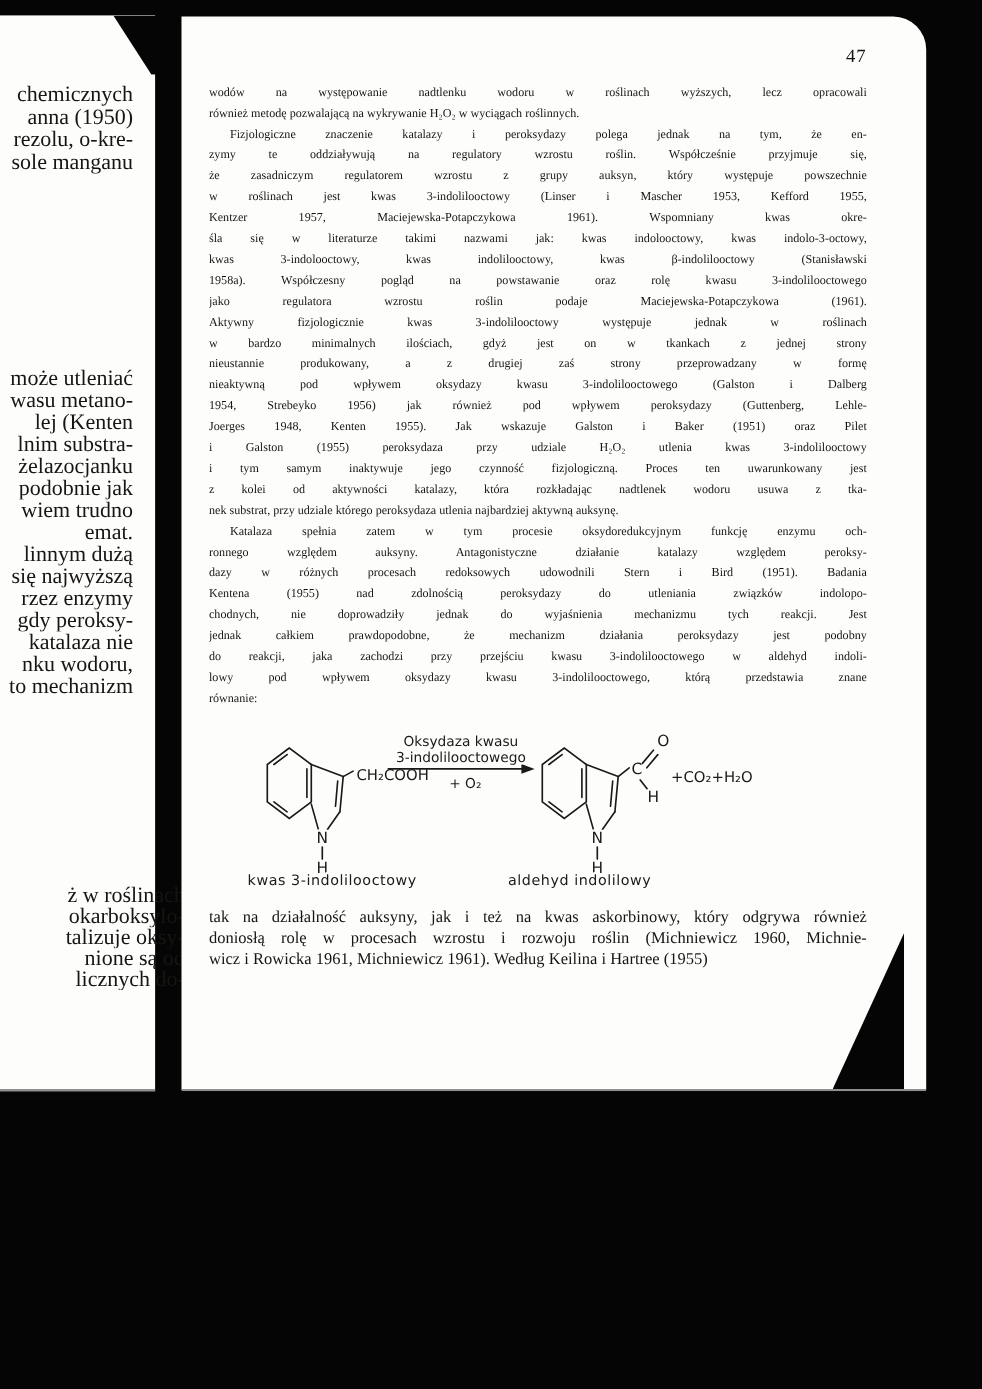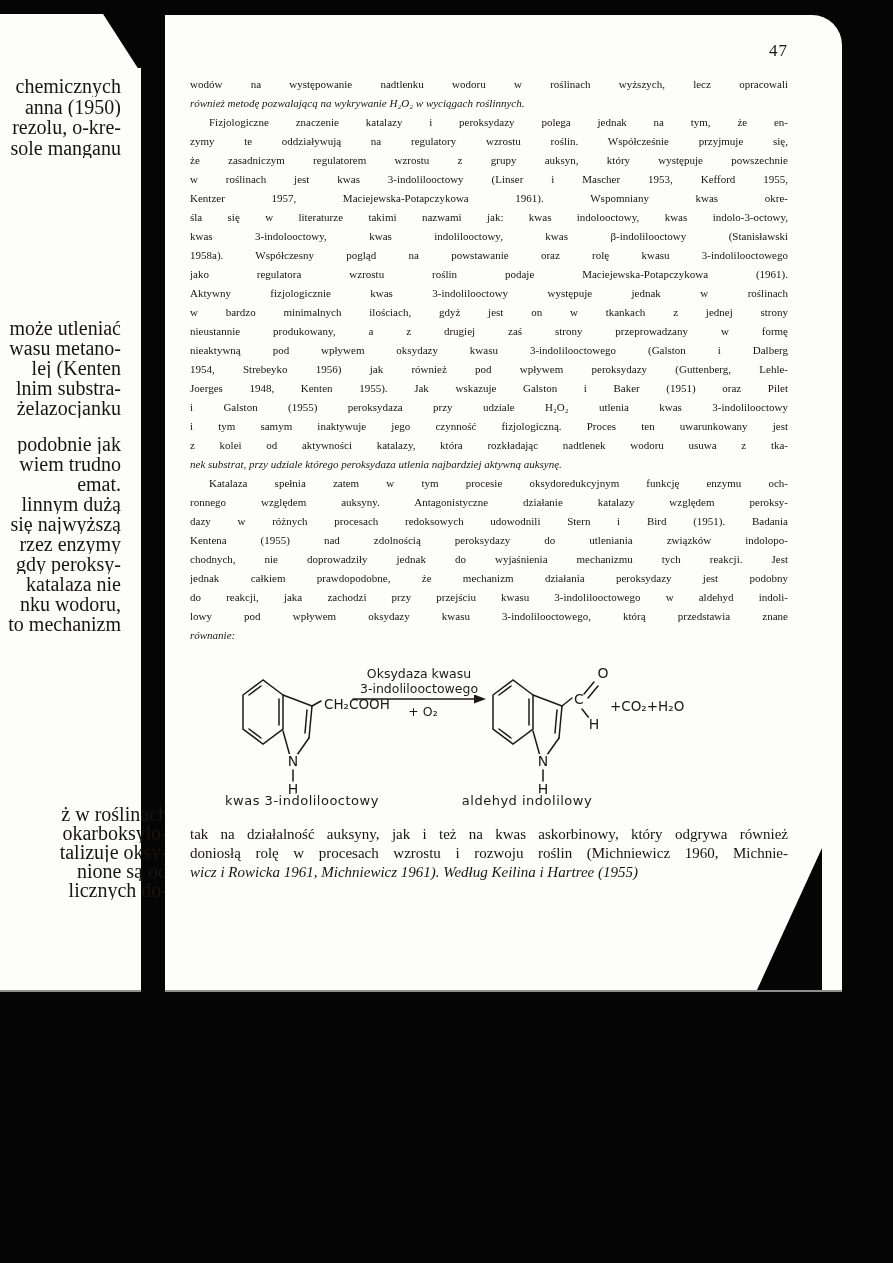--- a/index.html
+++ b/index.html
@@ -13,27 +13,27 @@
         clip-path:polygon(9% 0,96% 0,82% 100%,71% 100%);}
   #corner-cut{position:absolute;left:757px;top:848px;width:65px;height:142px;background:#050505;
         clip-path:polygon(100% 0,100% 100%,0 100%);}
   #page-number{position:absolute;top:26px;left:520px;width:103px;text-align:right;
         font-size:17px;letter-spacing:1px;}
   
   #main-text{position:absolute;left:25px;top:60px;width:598px;font-size:11px;}
   #para-4{position:absolute;left:25px;top:810px;width:598px;font-size:15px;}
   .tl{height:19px;line-height:19px;overflow:hidden;text-align:justify;text-align-last:justify;
       white-space:normal;}
-  .tl.end{text-align-last:left;font-style:italic;}
+  .tl.end{text-align-last:left;}
   .tl.indent{text-indent:19px;}
   
   .frag{position:absolute;left:0;width:121px;text-align:right;font-size:20px;}
   .fl{overflow:hidden;white-space:nowrap;}
   #frag-1{top:62px;}  #frag-1 .fl{height:20.5px;line-height:20.5px;}
-  #frag-2{top:304px;} #frag-2 .fl{height:20px;line-height:20px;}
+  #frag-2{top:320px;} #frag-2 .fl{height:20px;line-height:20px;}
   #frag-3{top:420px;} #frag-3 .fl{height:20px;line-height:20px;}
   #frag-4{top:791px;padding-left:47px;} #frag-4 .fl{height:19px;line-height:19px;}
   
   #diagram{position:absolute;left:55px;top:643px;width:620px;height:160px;}
   #diagram path, #diagram line{stroke:#1b1a18;stroke-width:1.5;fill:none;stroke-linecap:round;}
   #diagram polygon{fill:#1b1a18;stroke:none;}
   #diagram text{fill:#1b1a18;font-family:"DejaVu Sans", sans-serif;
       paint-order:stroke;stroke:#fdfdfb;stroke-width:4px;stroke-linejoin:round;}
   .atom{font-size:14px;text-anchor:middle;}
   .sub{font-size:13.5px;}

